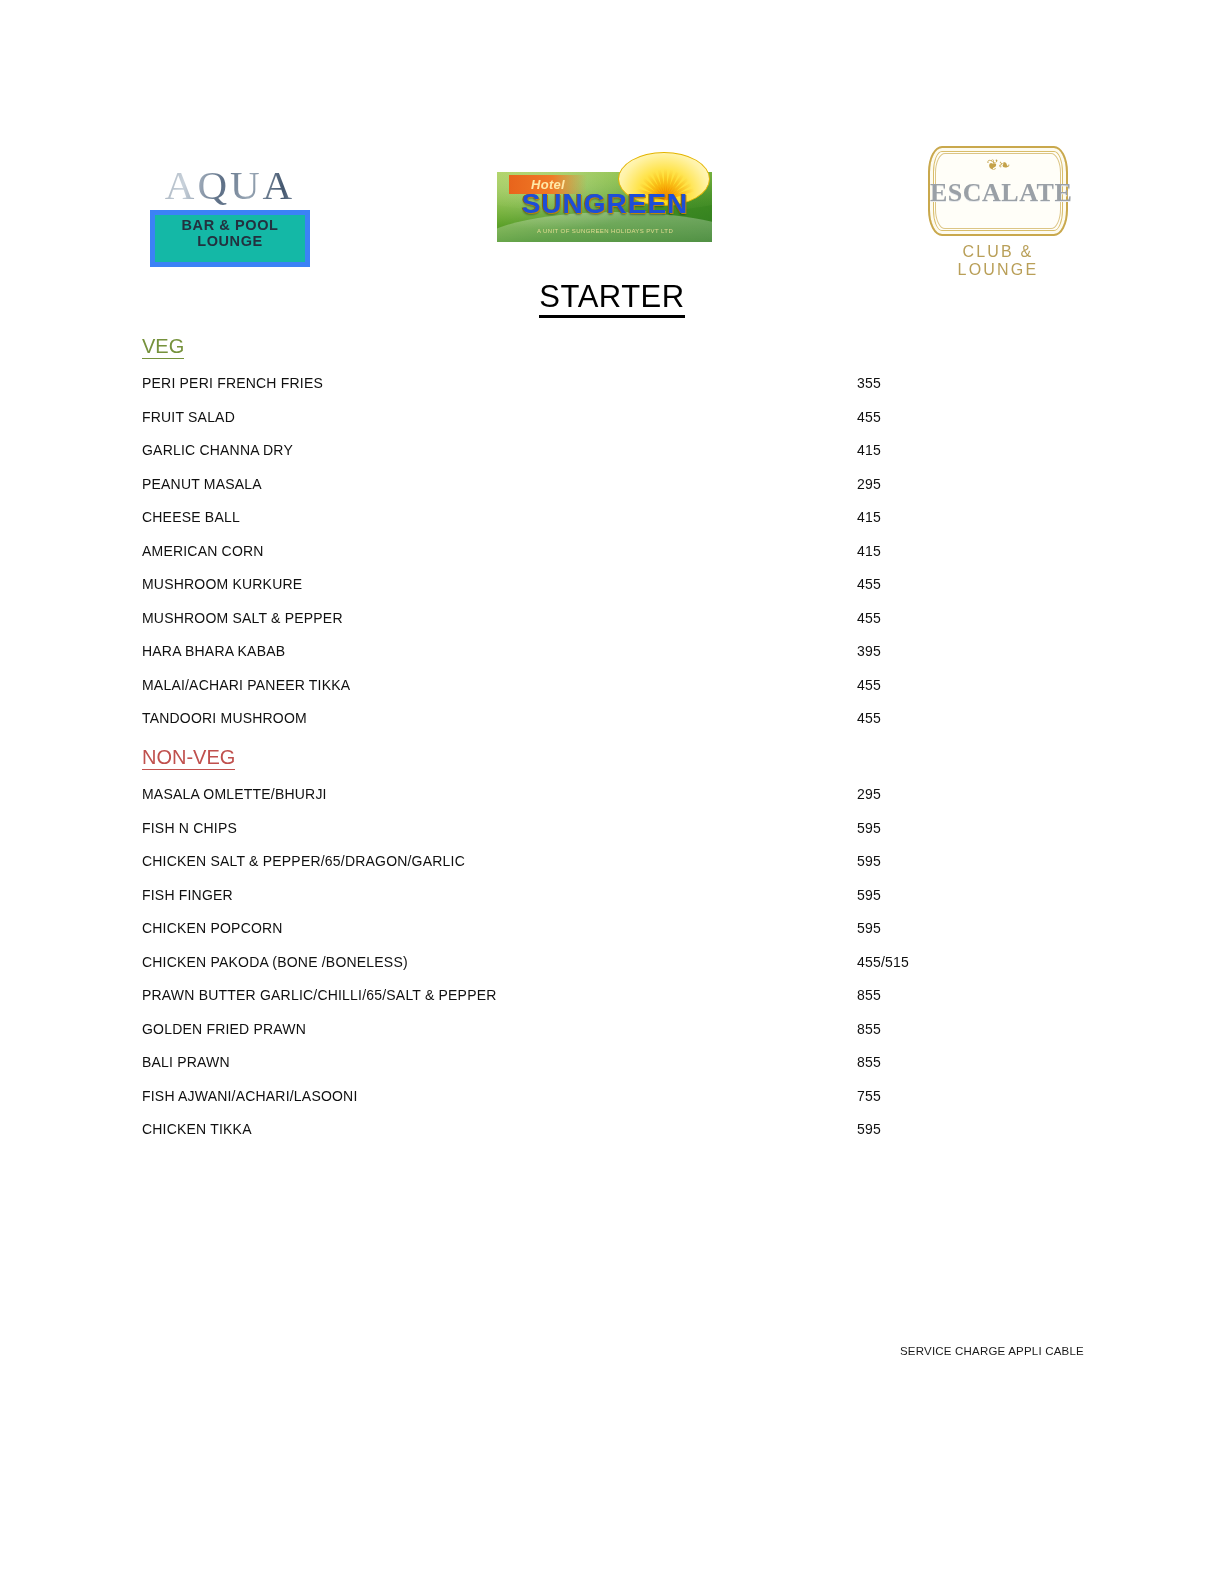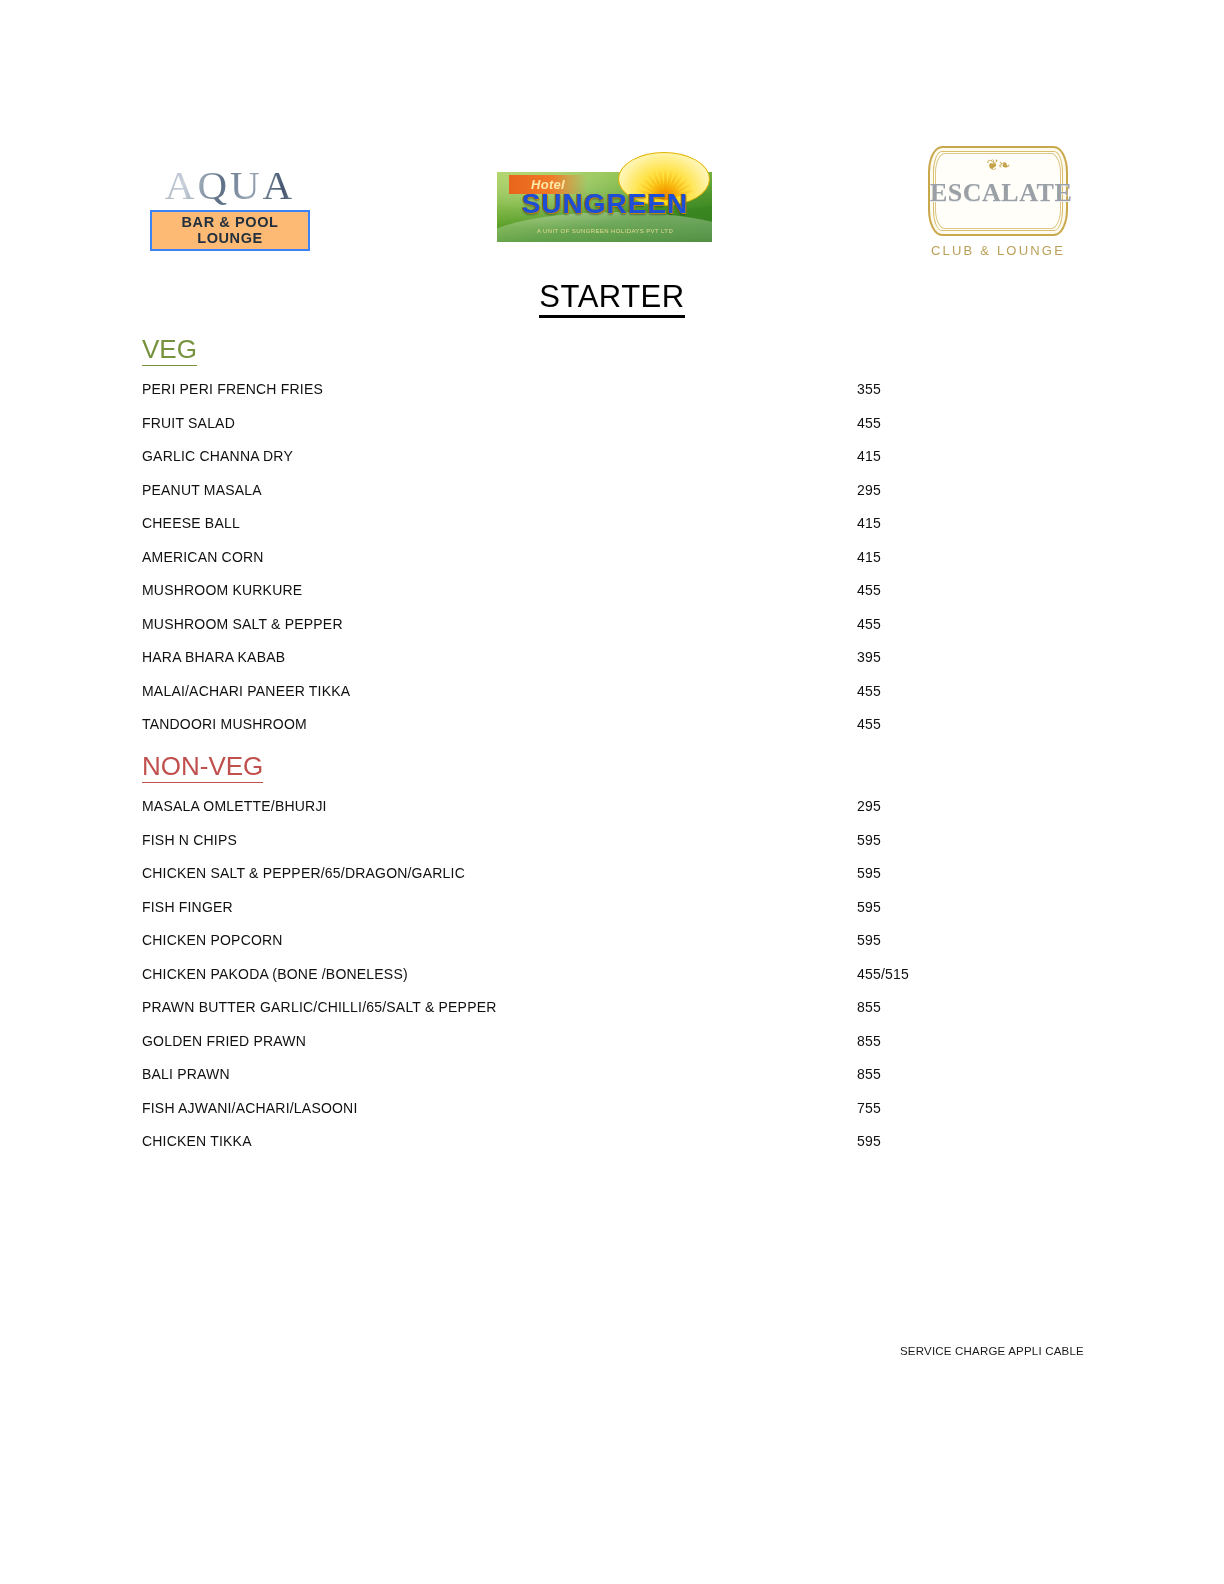--- a/index.html
+++ b/index.html
@@ -48,27 +48,27 @@
     line-height: 1;
     font-weight: 400;
     background: linear-gradient(100deg, #8d9aa8 0%, #c9d2db 22%, #5d6f86 45%, #9aa8b6 62%, #43566e 82%, #b3bec9 100%);
     -webkit-background-clip: text;
     background-clip: text;
     color: transparent;
     -webkit-text-fill-color: transparent;
   }
   .aqua-box {
     margin-top: 4px;
-    border: 2px solid #3b82f6;
-    padding: 2px 0 3px 0;
+    border: 5px solid #3b82f6;
+    padding: 2px 0 13px 0;
     font-size: 14.5px;
     font-weight: 700;
     letter-spacing: 0.6px;
     color: #23313f;
-    background: #fdba74;
+    background: #14b8a6;
   }
 
   
   .logo-sungreen {
     position: absolute;
     left: 497px;
     top: 10px;
     width: 215px;
     height: 100px;
   }
@@ -203,21 +203,21 @@
     left: 0; right: 0; top: 30px;
     font-family: "Liberation Serif", serif;
     font-size: 26px;
     font-weight: 700;
     letter-spacing: 0.5px;
     color: #9aa0a6;
     text-shadow: 0 1px 0 #e8eaec;
   }
   .esc-sub {
     margin-top: 7px;
-    font-size: 13px;
+    font-size: 16px;
     letter-spacing: 2.2px;
     color: #b99f58;
   }
 
   
   .title {
     position: absolute;
     top: 279px;
     left: 0;
     width: 1224px;
@@ -233,21 +233,21 @@
   }
 
   
   .menu {
     position: absolute;
     top: 336px;
     left: 142px;
     width: 830px;
   }
   .section-head {
-    font-size: 26px;
+    font-size: 20px;
     line-height: 1;
     margin: 0 0 20px 0;
     display: block;
   }
   .section-head span {
     border-bottom: 1.6px solid currentColor;
     padding-bottom: 1px;
   }
   .section-head.veg { color: #76923C; }
   .section-head.nonveg { color: #C0504D; margin-top: 22px; }

